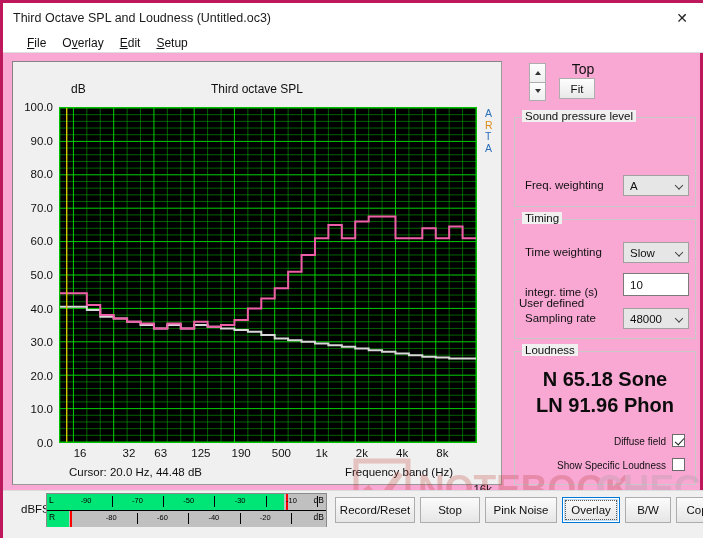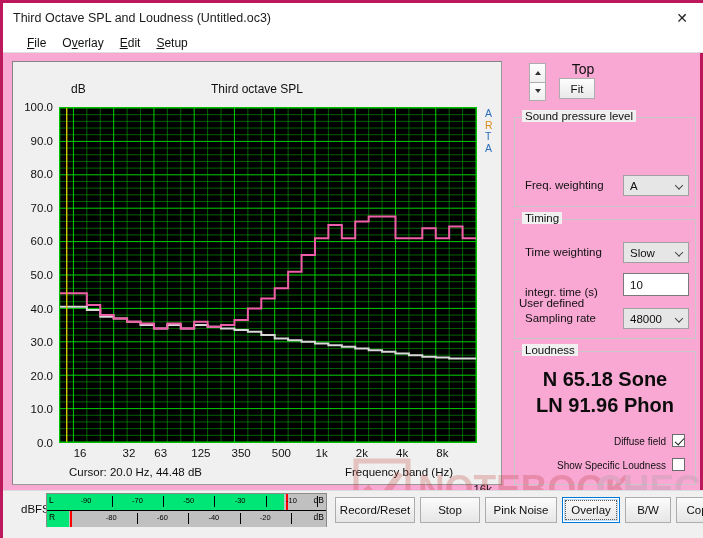--- a/index.html
+++ b/index.html
@@ -467,21 +467,21 @@
       <span class="arta-o">R</span>
       <span class="arta-b">T</span>
       <span class="arta-b">A</span>
     </div>
 
     <div class="xlabels" id="xlabels">
         <div class="xlab" style="left: 67.129px;">16</div>
         <div class="xlab" style="left: 116px;">32</div>
         <div class="xlab" style="left: 147.645px;">63</div>
         <div class="xlab" style="left: 187.903px;">125</div>
-        <div class="xlab" style="left: 228.161px;">350</div>
+        <div class="xlab" style="left: 228.161px;">190</div>
         <div class="xlab" style="left: 268.419px;">500</div>
         <div class="xlab" style="left: 308.677px;">1k</div>
         <div class="xlab" style="left: 348.935px;">2k</div>
         <div class="xlab" style="left: 389.194px;">4k</div>
         <div class="xlab" style="left: 429.452px;">8k</div>
         <div class="xlab" style="left: 469.71px; margin-top: 36px;">16k</div>
       </div>
     <div class="cursor-text">Cursor:   20.0 Hz, 44.48 dB</div>
     <div class="freqband-text">Frequency band (Hz)</div>
   </div>

